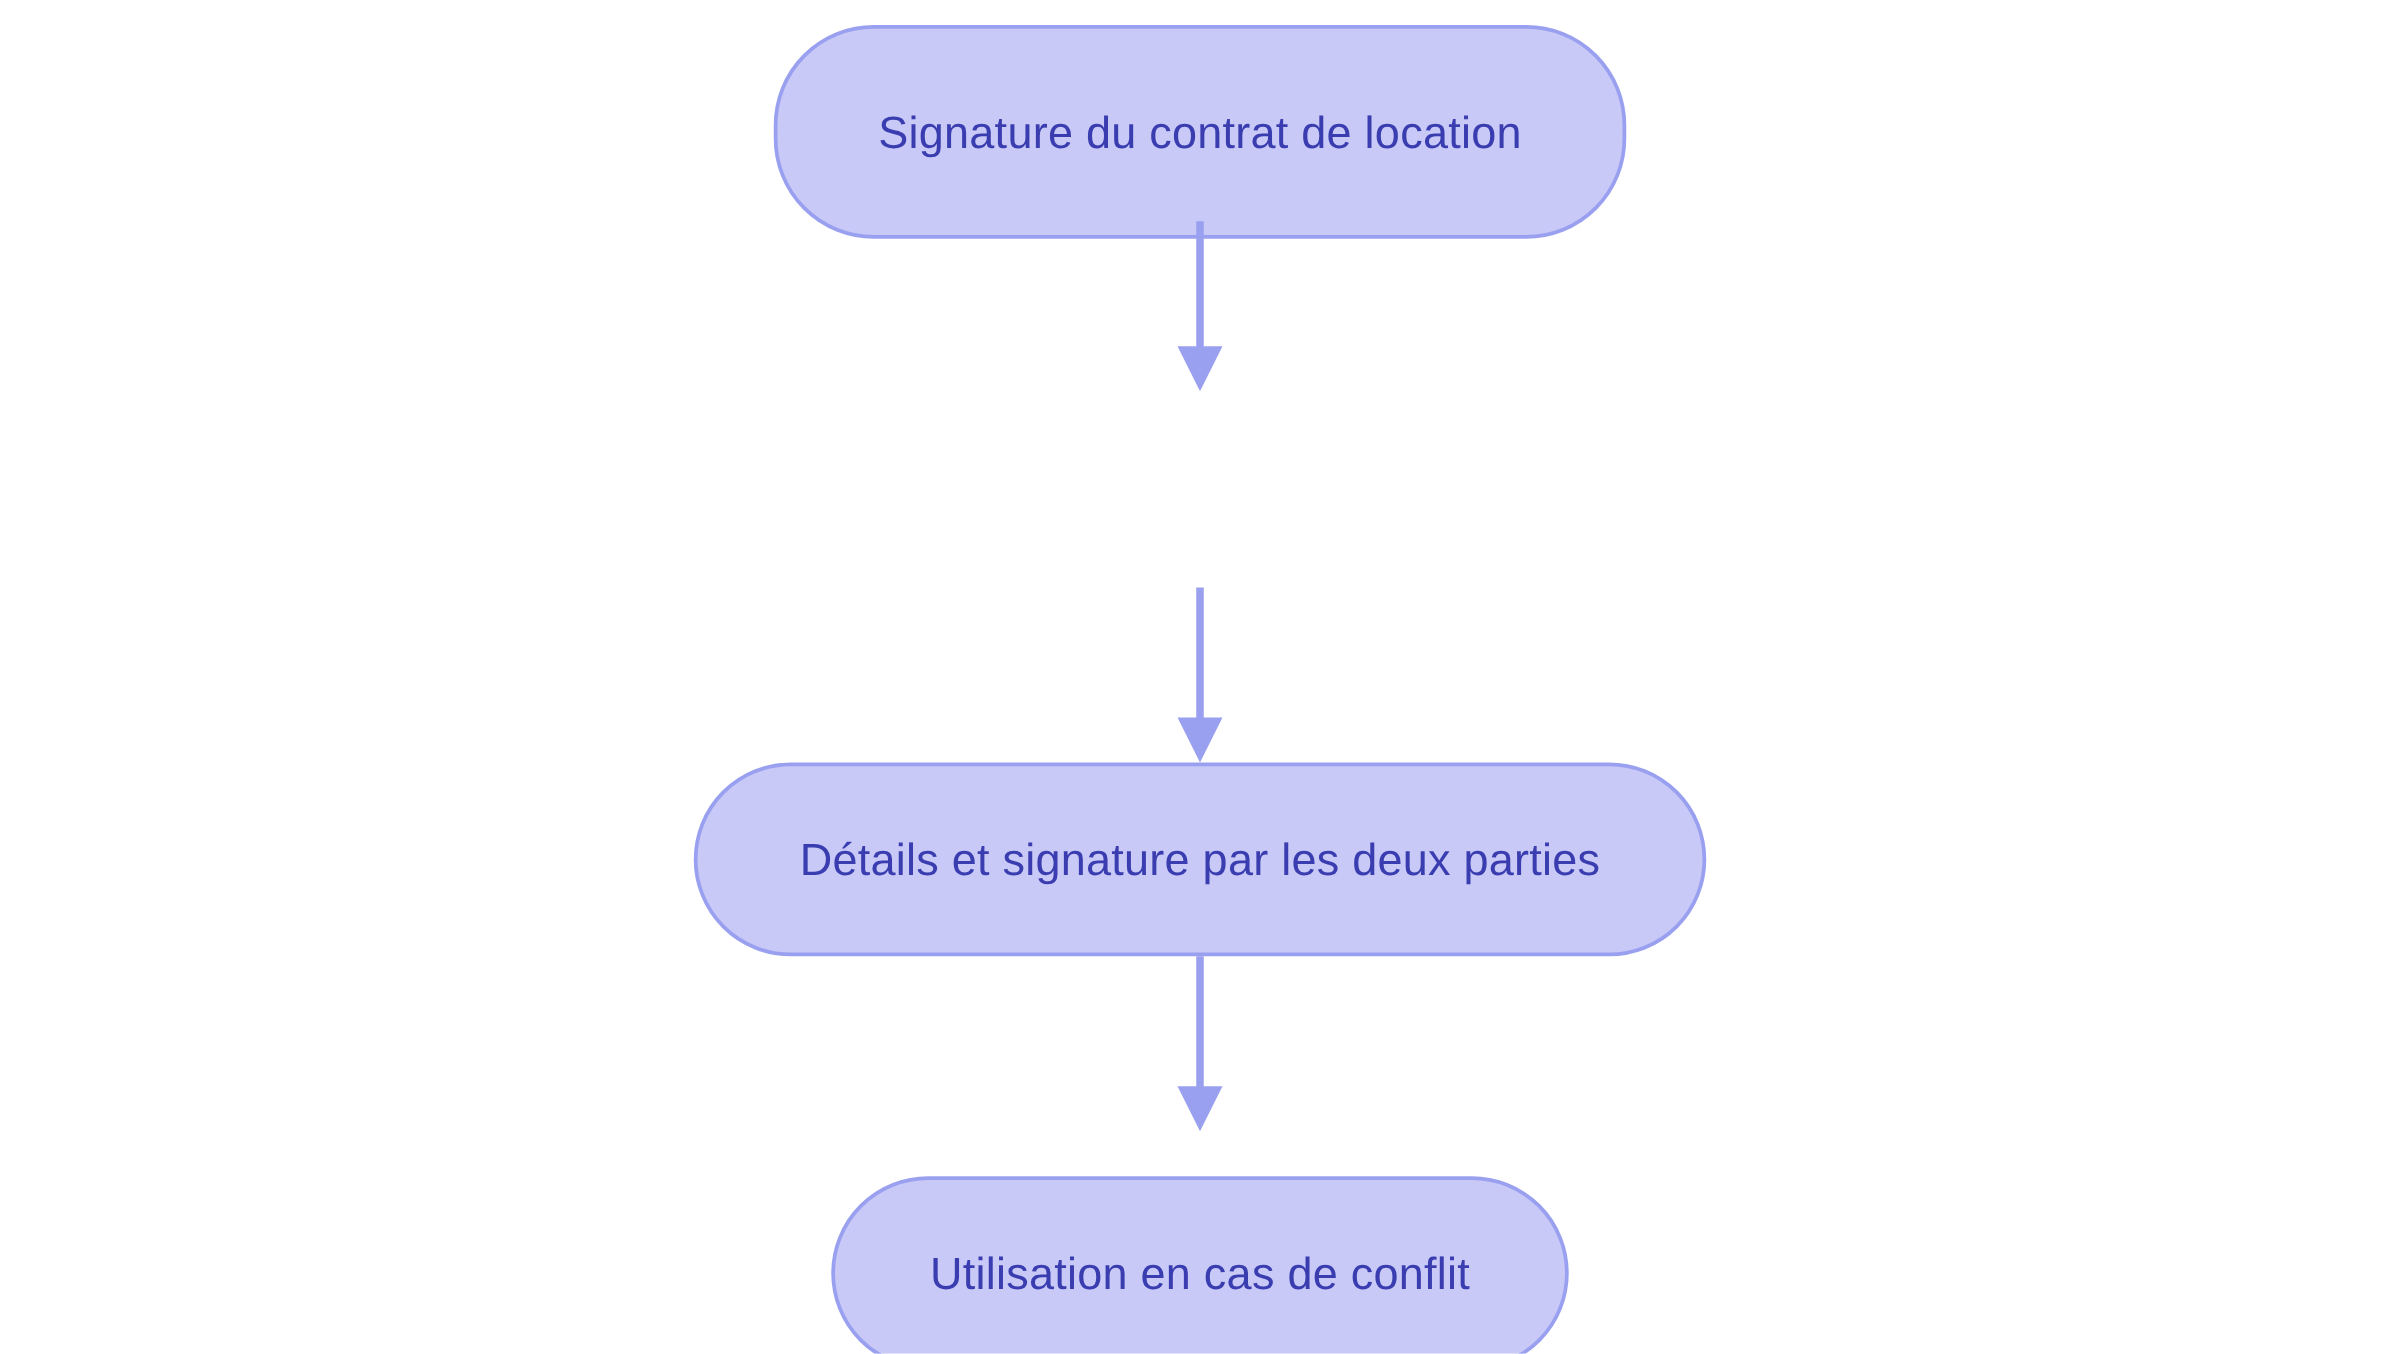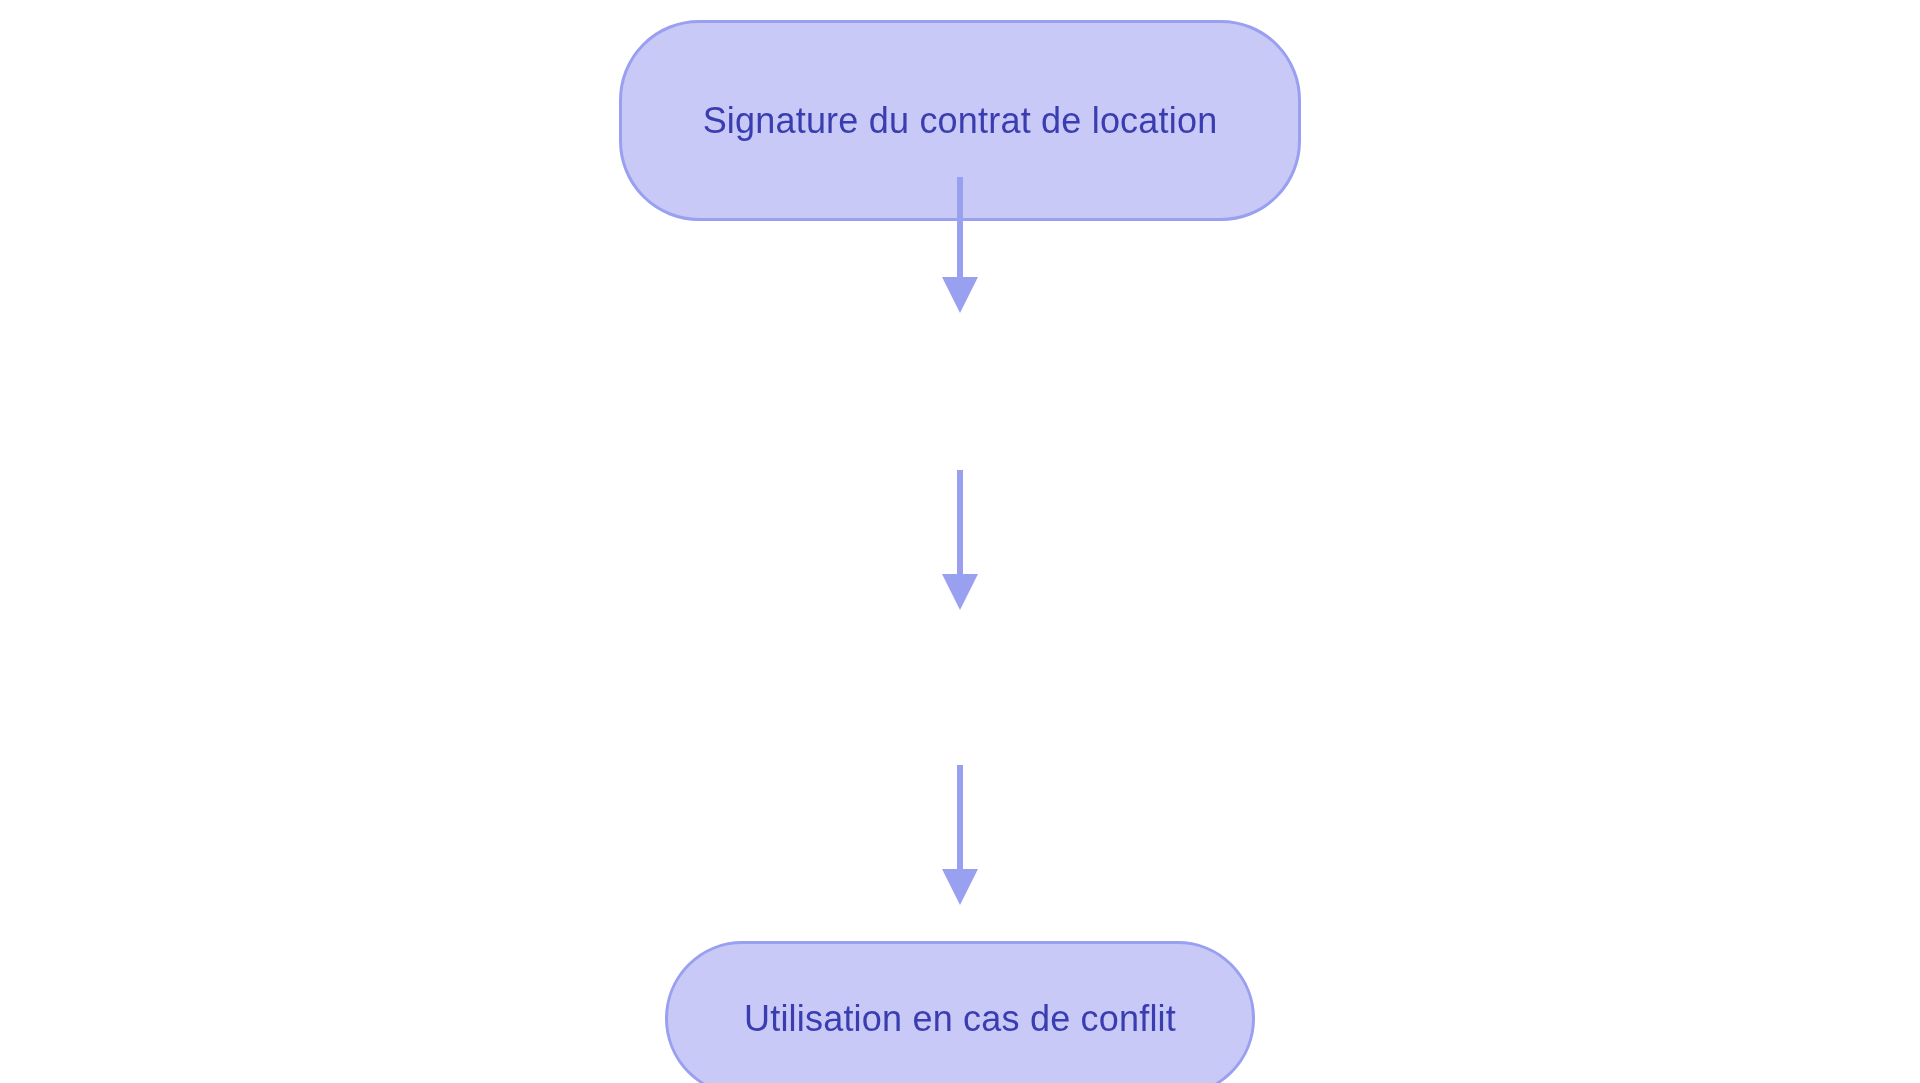--- a/index.html
+++ b/index.html
@@ -23,21 +23,21 @@
     border-radius: 80px;
     display: flex;
     align-items: center;
     justify-content: center;
     text-align: center;
     color: var(--node-text, #3a3db0);
     font-size: 36px;
     line-height: 1.2;
     letter-spacing: 0.2px;
   }
-  .node-1 { left: 619px; top: 20px;  width: 682px; height: 201px; }
+  .node-1 { left: 619px; top: 20px;  width: 682px; height: 171px; }
   .node-2 { left: 652px; top: 313px; width: 619px; height: 157px; }
   .node-3 { left: 555px; top: 610px; width: 810px; height: 155px; }
   .node-4 { left: 665px; top: 941px; width: 590px; height: 155px; }
 
   .arrow {
     position: absolute;
     left: 942px;
     width: 36px;
   }
   .arrow-1 { top: 177px; height: 136px; }
@@ -76,20 +76,23 @@
     <div class="shaft"></div>
     <div class="head"></div>
   </div>
 
 
   <div class="arrow arrow-2">
     <div class="shaft"></div>
     <div class="head"></div>
   </div>
 
+  <div class="node node-3">
+    <span>Détails et signature par les deux parties</span>
+  </div>
 
   <div class="arrow arrow-3">
     <div class="shaft"></div>
     <div class="head"></div>
   </div>
 
   <div class="node node-4">
     <span>Utilisation en cas de conflit</span>
   </div>
 

